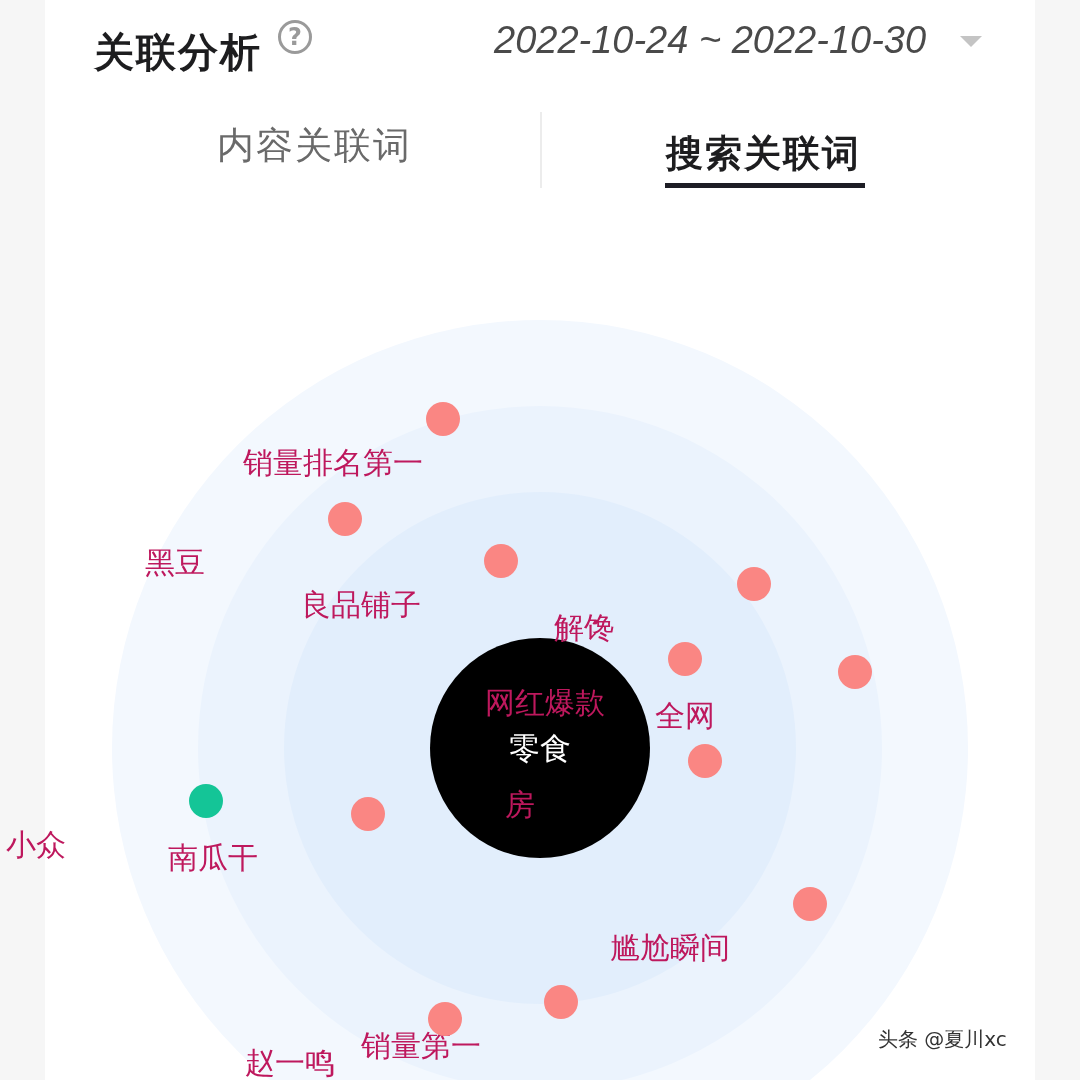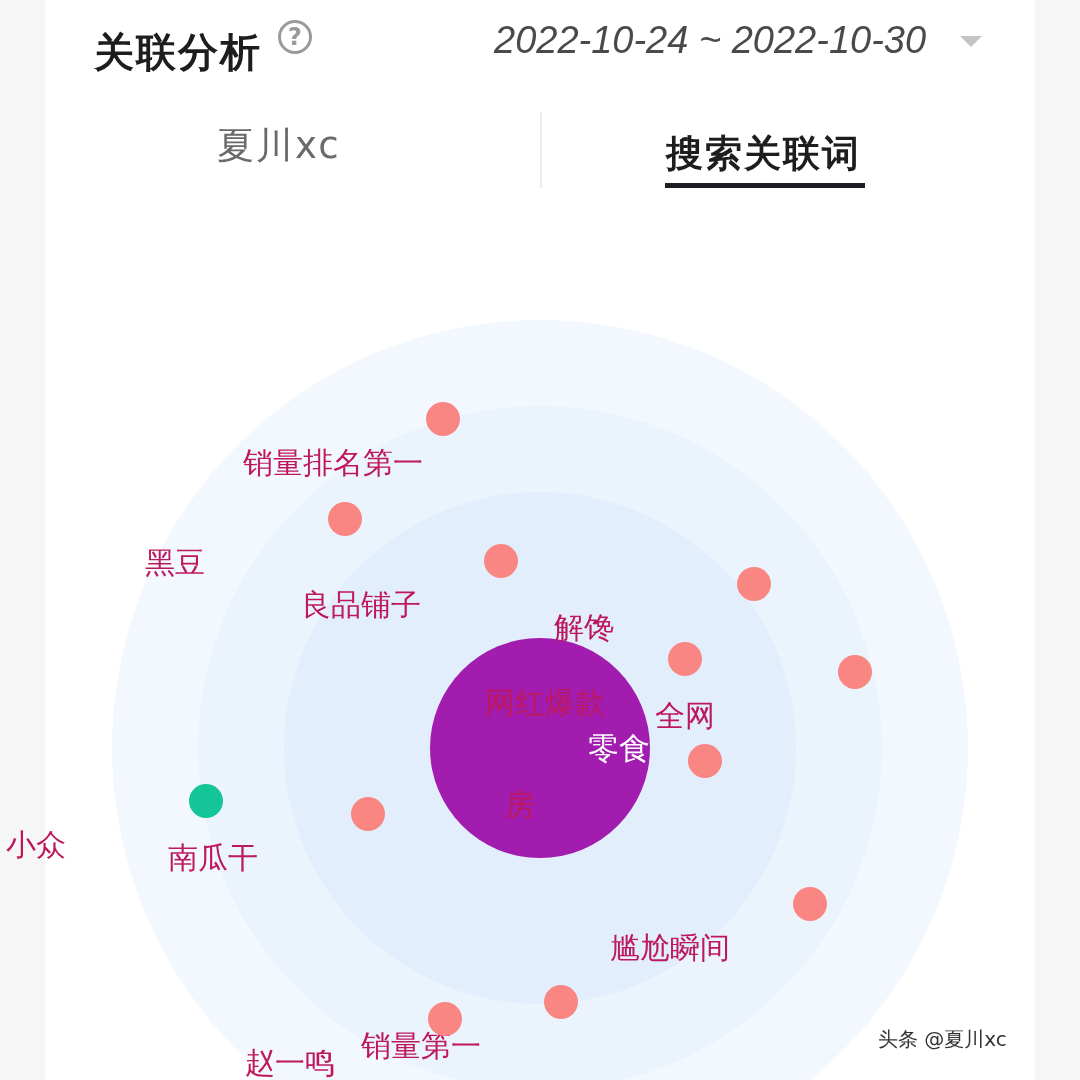--- a/index.html
+++ b/index.html
@@ -44,21 +44,21 @@
   }
   .tab-underline {
     position:absolute; left:665px; top:183px; width:200px; height:5px; background:#1d1d25;
   }
   .ring { position:absolute; border-radius:50%; }
   .ring1 { left:112px; top:320px; width:856px; height:856px; background:#f3f8fe; }
   .ring2 { left:198px; top:406px; width:684px; height:684px; background:#ebf3fd; }
   .ring3 { left:284px; top:492px; width:512px; height:512px; background:#e2eefc; }
   .core {
     position:absolute; left:430px; top:638px; width:220px; height:220px; border-radius:50%;
-    background:#a21caf; color:#ffffff; font-size:31px; text-align:right; line-height:220px;
+    background:#000000; color:#ffffff; font-size:31px; text-align:center; line-height:220px;
   }
   .node { position:absolute; width:0; height:0; }
   .dot {
     position:absolute; width:34px; height:34px; border-radius:50%; left:-17px; top:-17px;
   }
   .node-label {
     position:absolute; top:24px; left:-200px; width:400px; text-align:left;
     font-size:30px; color:#be185d; white-space:nowrap; line-height:40px;
   }
   .watermark {
@@ -69,21 +69,21 @@
 <body>
 
 <div class="card"></div>
 
 <div class="title">关联分析</div>
 <div class="help-icon">?</div>
 
 <div class="date-range">2022-10-24 ~ 2022-10-30</div>
 <div class="date-caret"></div>
 
-<div class="tab tab-content">夏川xc</div>
+<div class="tab tab-content">内容关联词</div>
 <div class="tab-divider"></div>
 <div class="tab tab-search">搜索关联词</div>
 <div class="tab-underline"></div>
 
 <div class="ring ring1"></div>
 <div class="ring ring2"></div>
 <div class="ring ring3"></div>
 
 <div class="core">零食</div>
 

